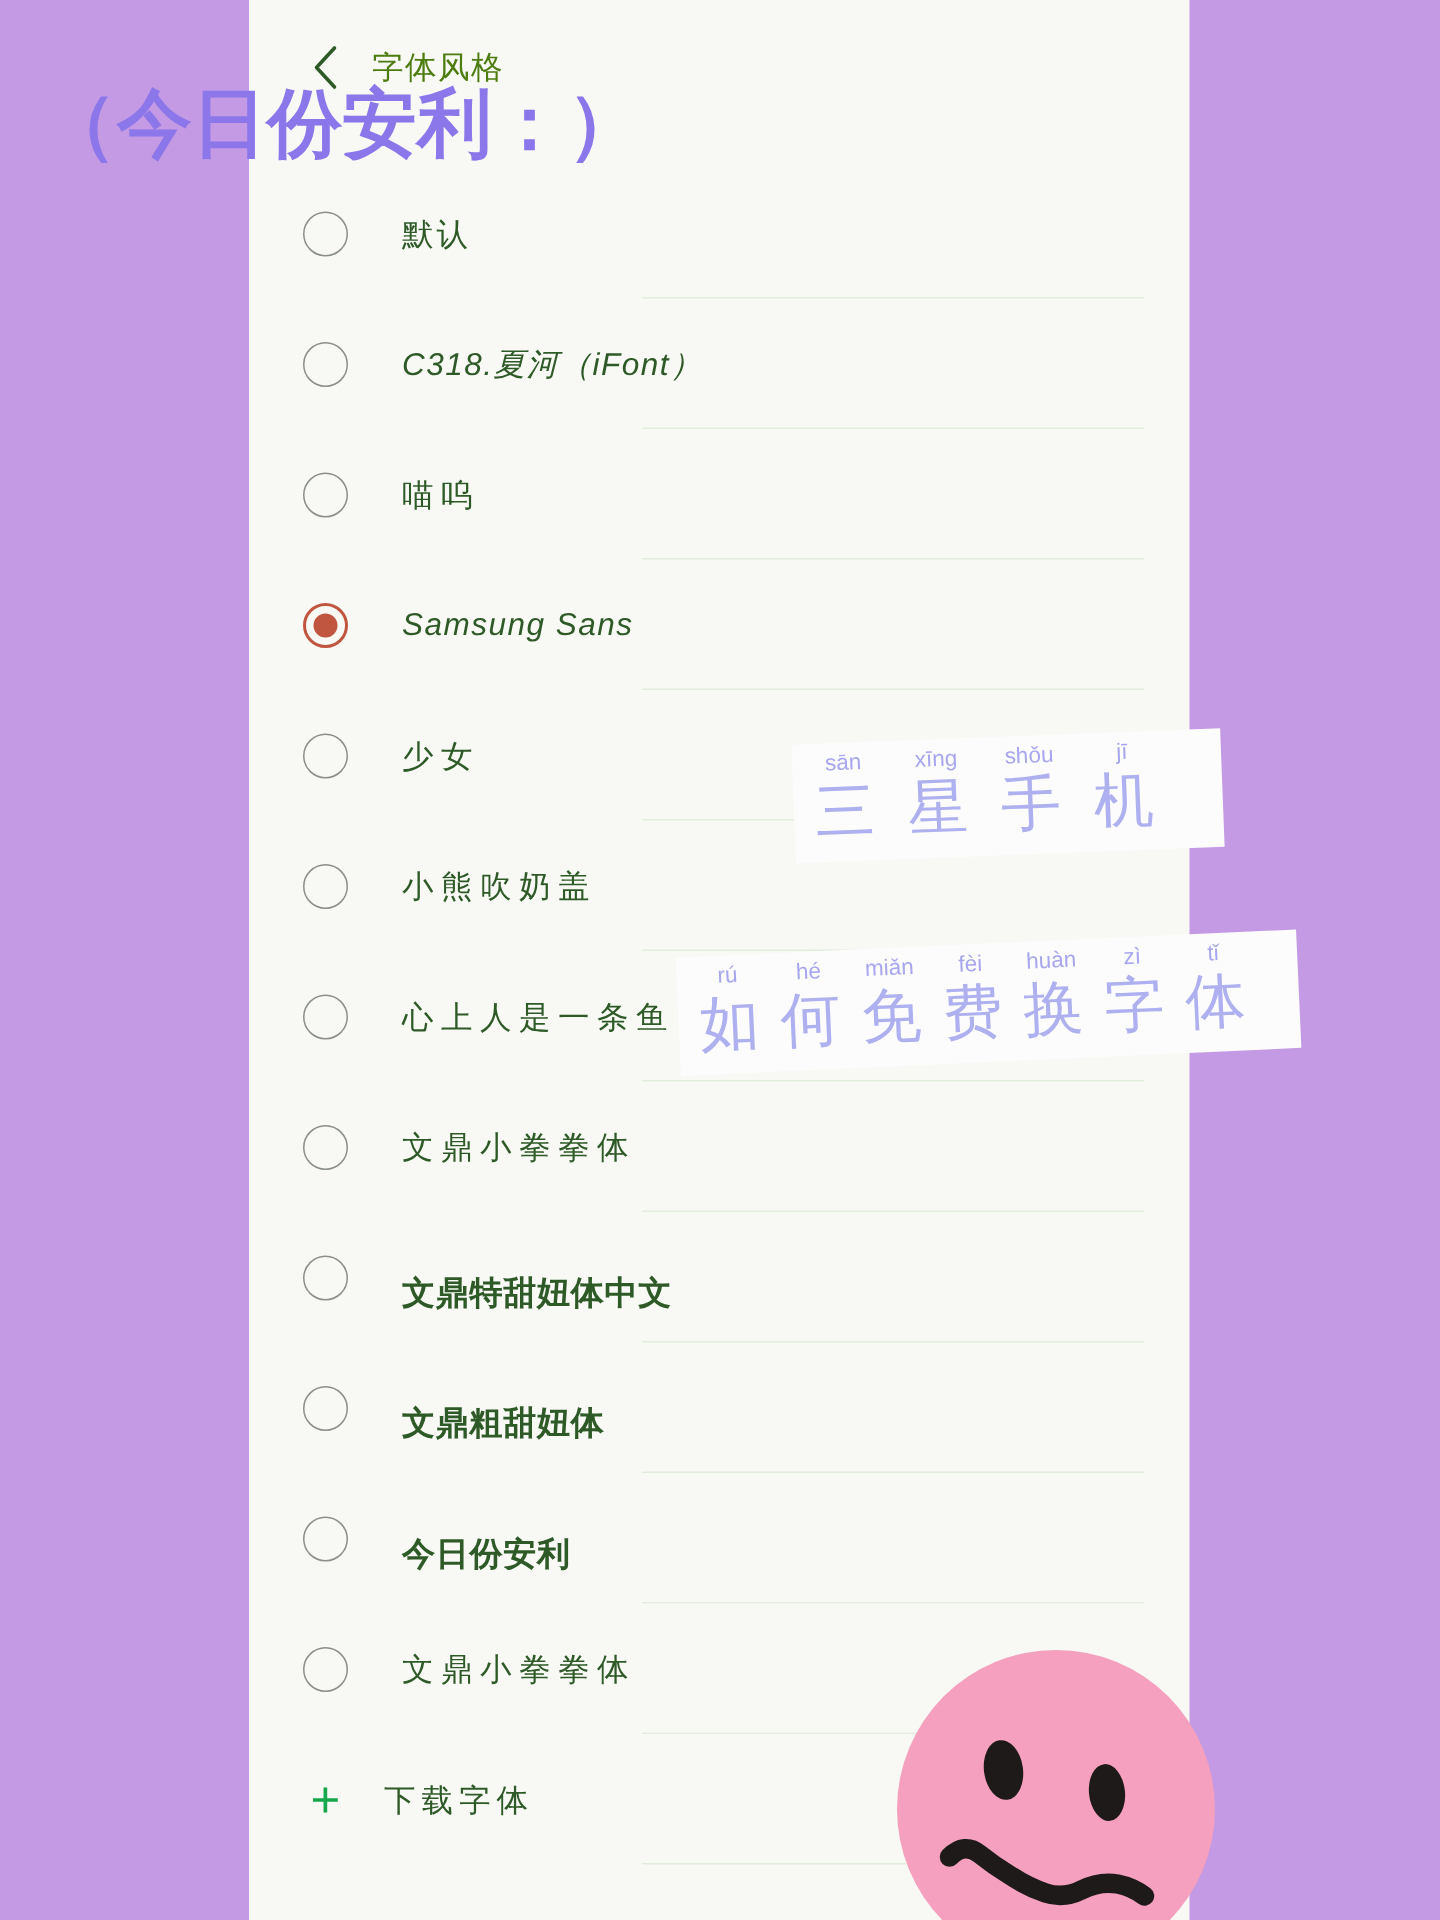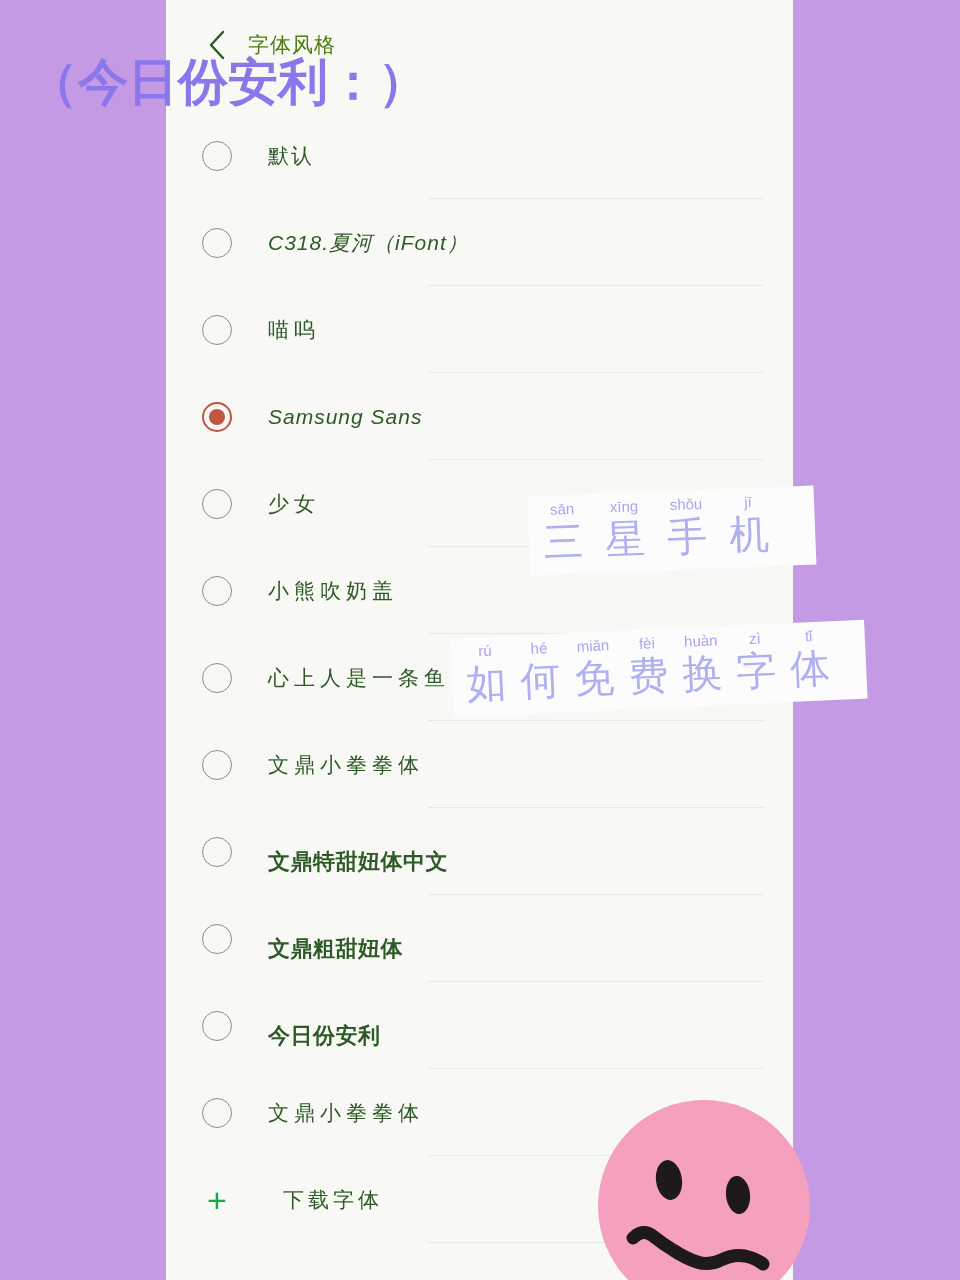--- a/index.html
+++ b/index.html
@@ -105,21 +105,21 @@
     width:30px; height:30px;
     margin-left:36px;
     flex:0 0 auto;
     display:flex; align-items:center; justify-content:center;
     color:#17A84E;
     font-size:34px;
     line-height:1;
     font-weight:400;
   }
   #download-label {
-    margin-left:51px;
+    margin-left:24px;
     font-size:21px;
     color:#2E5A27;
     letter-spacing:4px;
   }
 
   
   #caption-overlay {
     position:absolute;
     left:28px; top:56px;
     font-size:50px;

